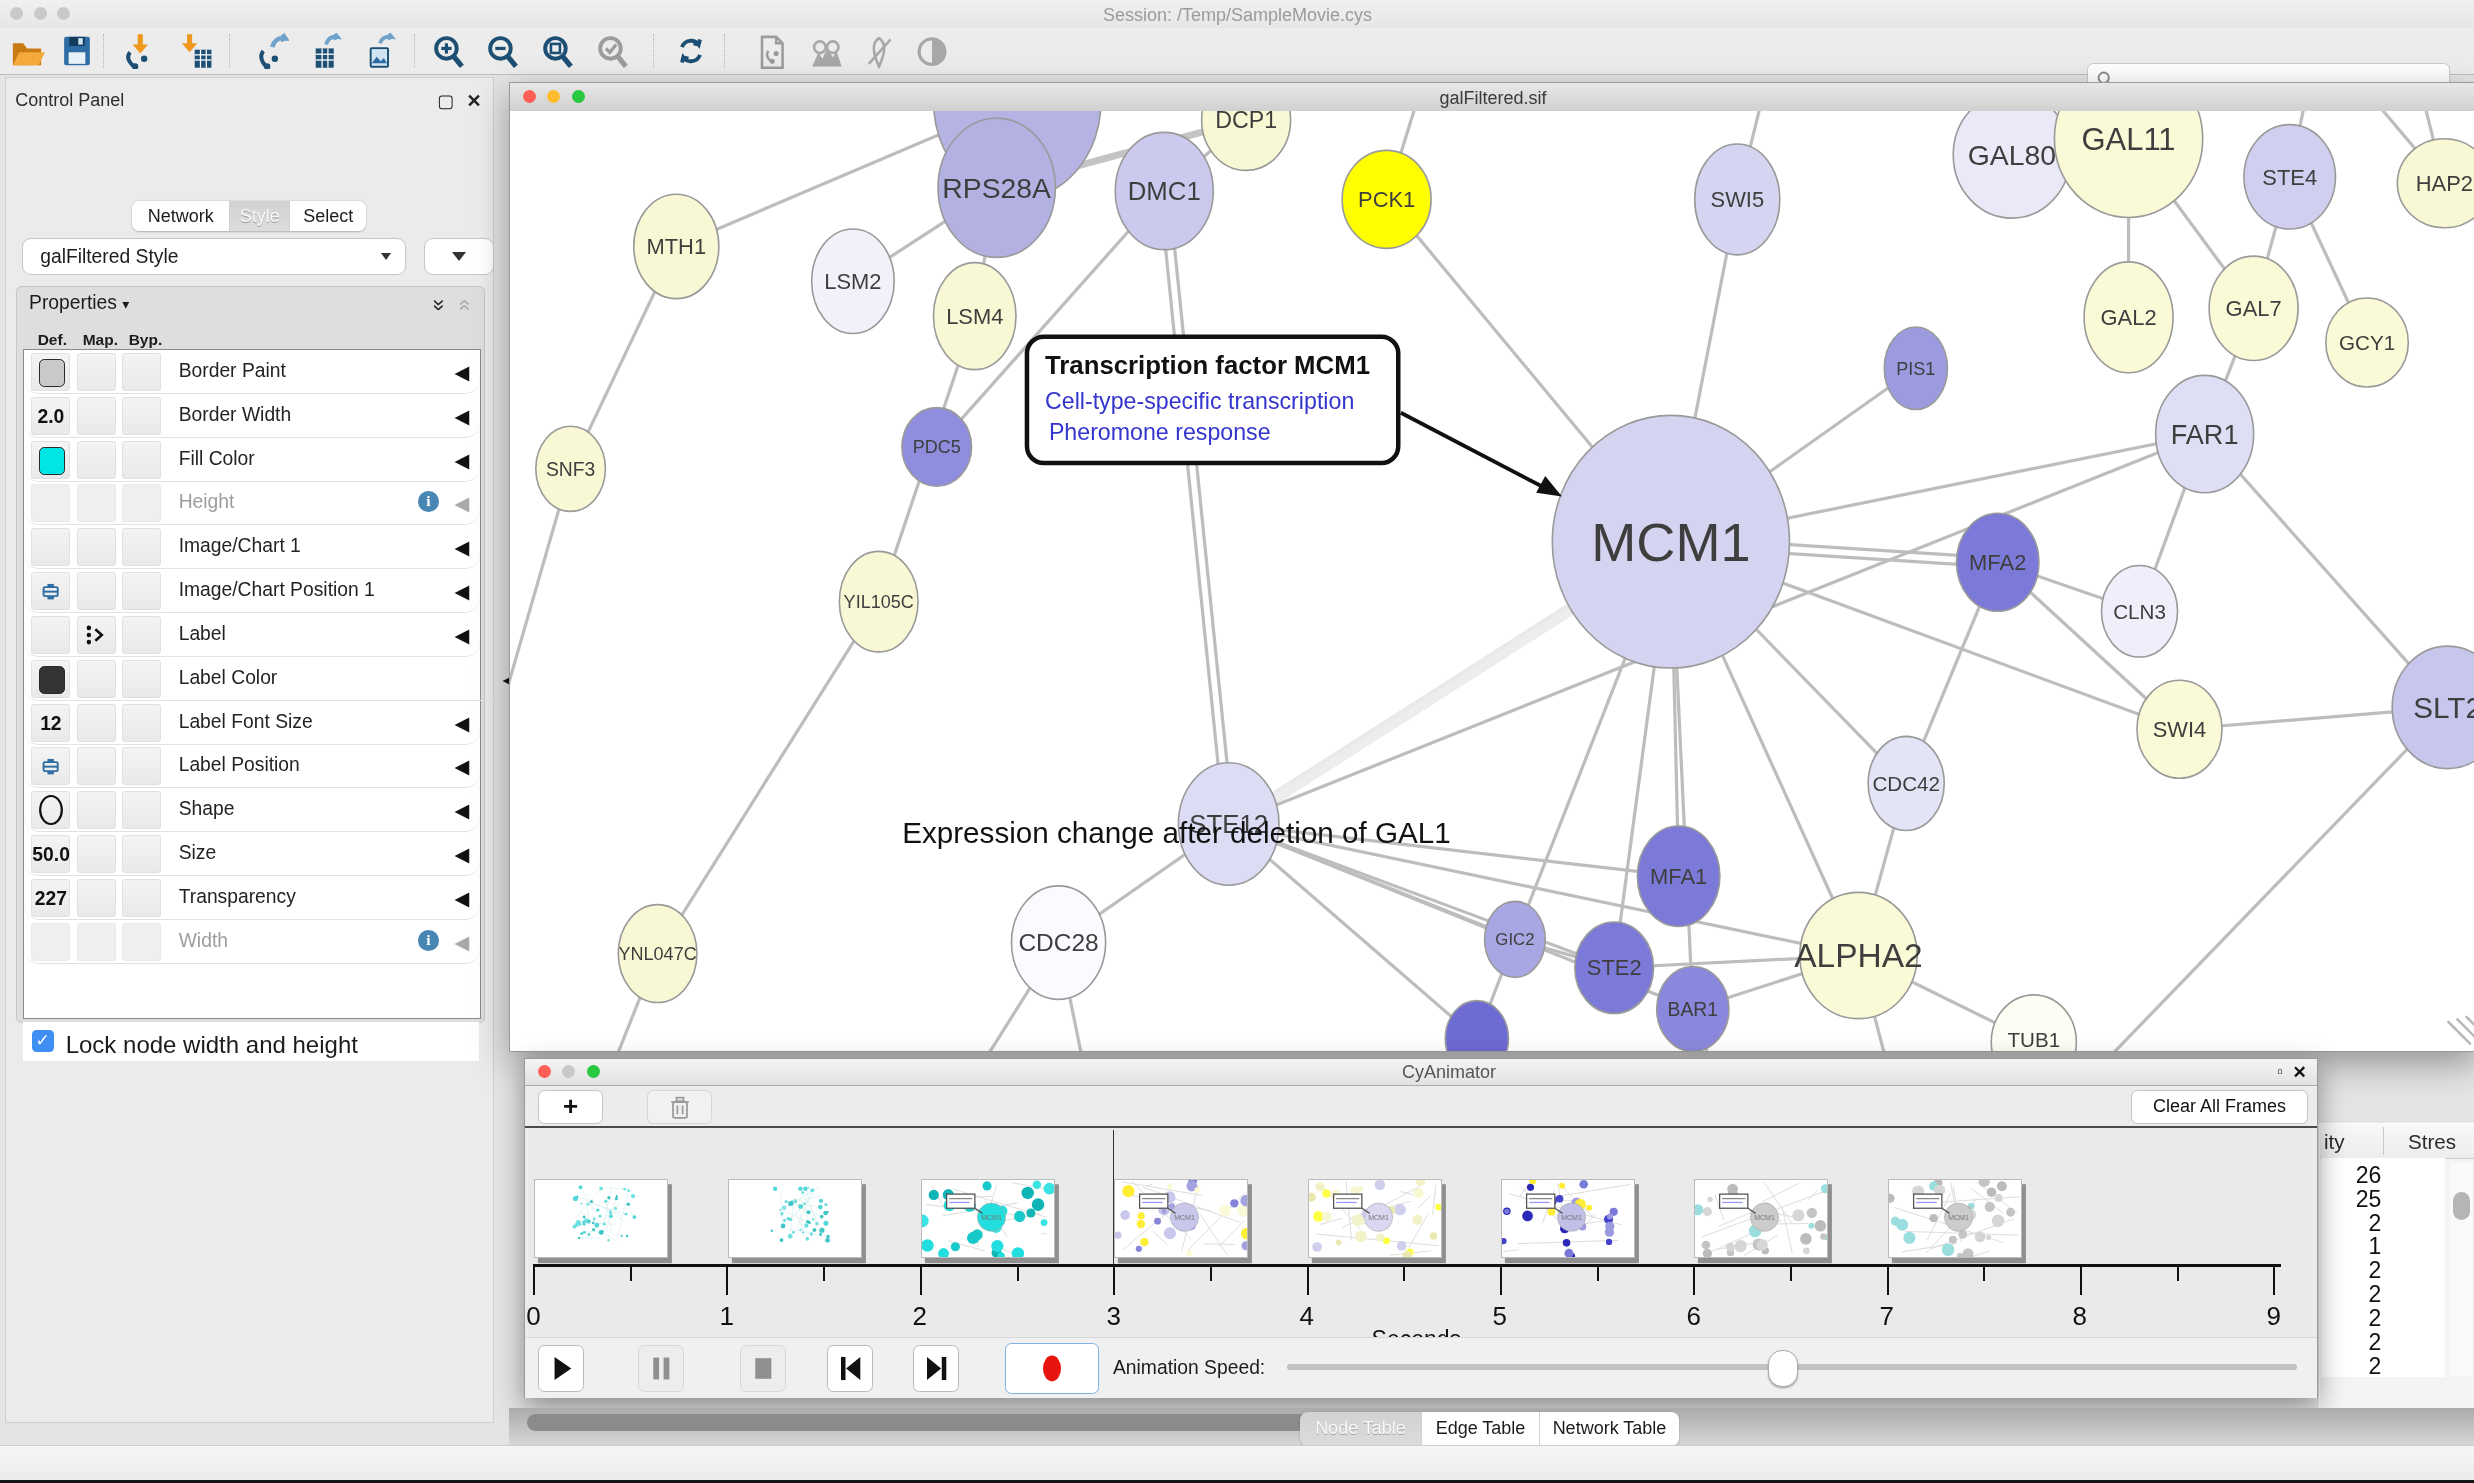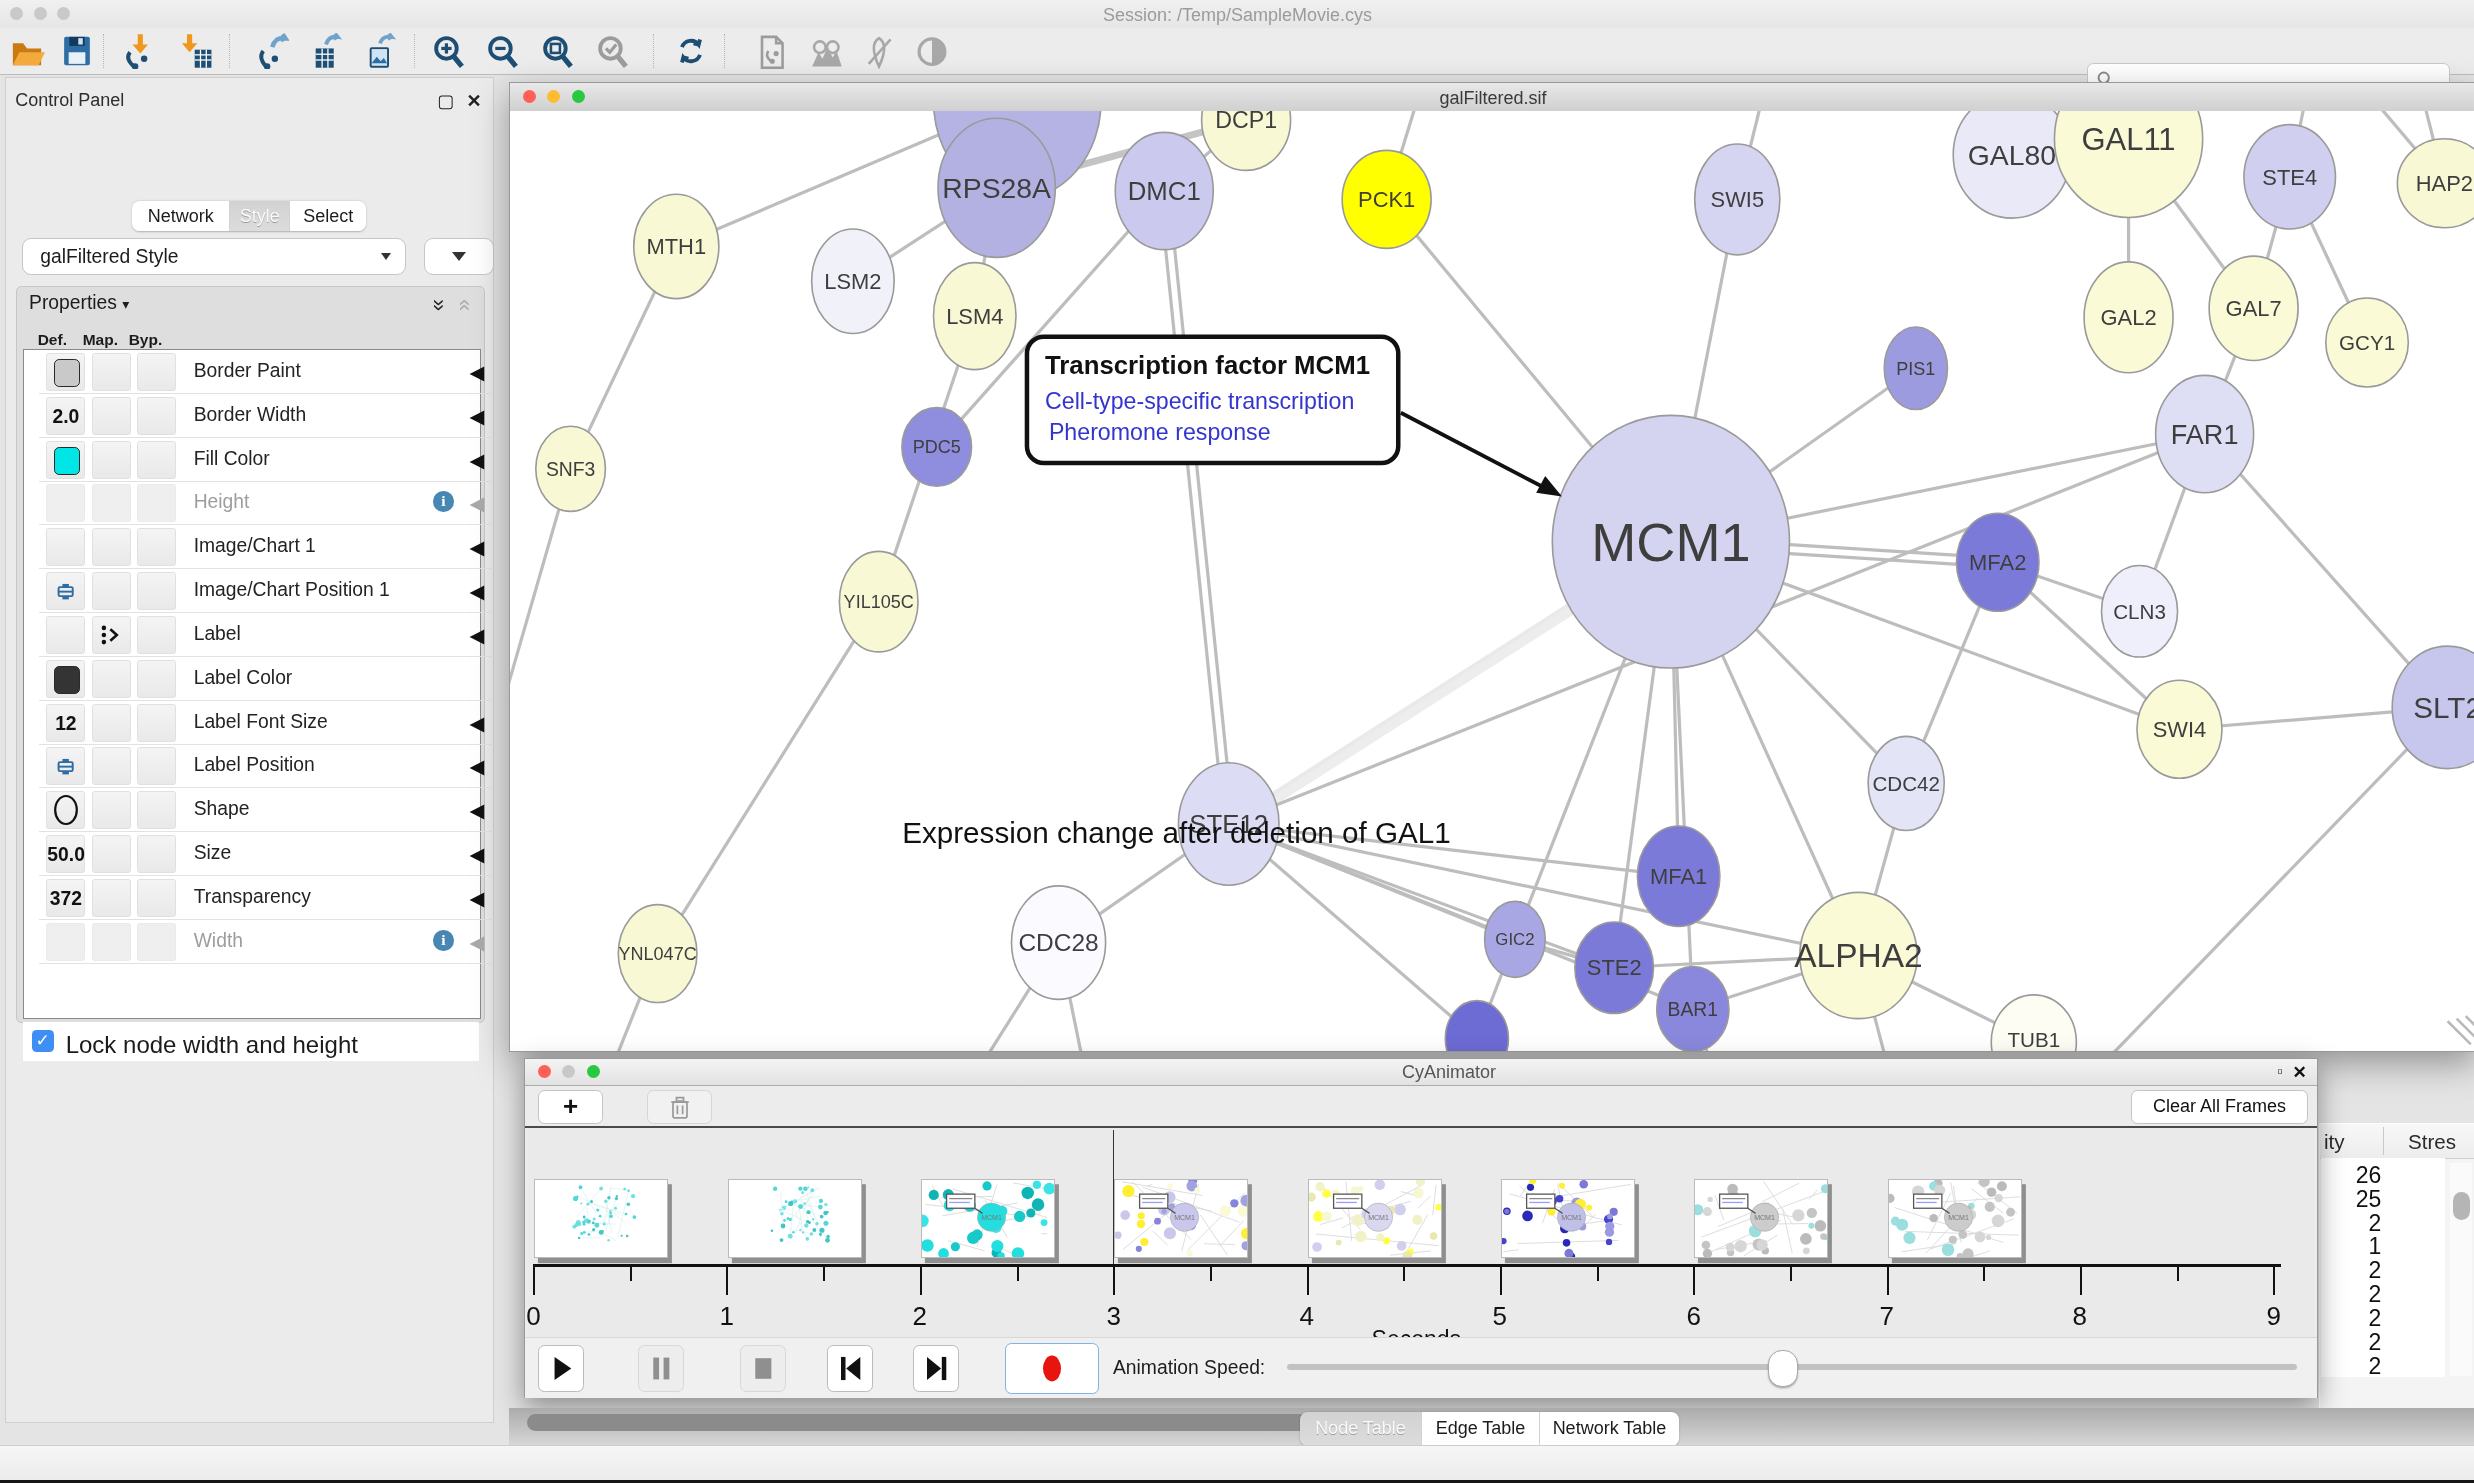--- a/index.html
+++ b/index.html
@@ -23,21 +23,21 @@
   .seg>div:last-child{border-right:none;}
   .seg>div.active{background:linear-gradient(#d2d2d2,#dcdcdc);color:#fafafa;text-shadow:0 0.6px 0.6px #9a9a9a;}
   #style-combo{left:16px;top:160px;width:382px;height:35px;background:#fff;border:0.6px solid #c6c6c6;border-radius:9px;}
   #style-combo span{position:absolute;left:17px;top:7px;font-size:19.3px;color:#1c1c1c;}
   .combo-arrow{position:absolute;width:0;height:0;border-left:7px solid transparent;border-right:7px solid transparent;border-top:9px solid #333;}
   #style-menu-btn{left:418px;top:160px;width:68px;height:35px;background:#fff;border:0.6px solid #c6c6c6;border-radius:9px;}
   #props-box{left:10.3px;top:208px;width:467px;height:735px;background:#dedede;border:0.6px solid #c6c6c6;border-radius:5.2px;}
   #props-header{left:11.6px;top:5.2px;font-size:19.3px;color:#1c1c1c;}
   #props-list{position:absolute;left:5.2px;top:62px;width:456px;height:668px;background:#fff;border:0.6px solid #8a8a8a;}
   .col-label{position:absolute;top:-19.3px;font-size:15.5px;font-weight:bold;color:#1c1c1c;}
-  .prop-row{position:absolute;left:15px;width:100%;height:43px;border-bottom:0.6px solid #e2e2e2;}
+  .prop-row{position:absolute;left:0;width:100%;height:43px;border-bottom:0.6px solid #e2e2e2;border-radius:15px;}
   .cellbox{position:absolute;top:3.2px;width:37px;height:36px;background:linear-gradient(#f4f4f4,#e9e9e9);border:0.6px solid #e0e0e0;border-radius:2.6px;}
   .prop-label{position:absolute;left:155px;top:9.7px;font-size:19.3px;color:#232323;}
   .prop-label.dis{color:#9d9d9d;}
   .prop-arrow{position:absolute;right:10.3px;top:11px;font-size:19.3px;color:#111;}
   .prop-arrow.gray{color:#a9a9a9;}
   .info-i{position:absolute;right:41px;top:10.3px;width:20.6px;height:20.6px;border-radius:50%;background:#4886b4;color:#fff;font-size:15.5px;font-weight:bold;text-align:center;line-height:20.6px;font-family:"Liberation Serif",serif;}
   .swatch{position:absolute;left:6.4px;top:5.2px;width:24.5px;height:26px;border:1.3px solid #2a2a2a;border-radius:5.2px;}
   .defnum{position:absolute;left:0;top:7.7px;width:37px;text-align:center;font-size:19.3px;font-weight:bold;color:#111;}
   #lockrow{position:absolute;left:5.2px;top:735px;width:456px;height:39px;background:#fff;}
   #lockrow .cb{position:absolute;left:9px;top:7.7px;width:22px;height:22px;background:#3f8ef3;border-radius:4.5px;color:#fff;font-size:17px;text-align:center;line-height:22px;}
@@ -336,21 +336,21 @@
               <div class="cellbox" style="left:7.7px;">
                 <div class="defnum">50.0</div>
               </div>
     <div class="cellbox" style="left:53px;"></div>
     <div class="cellbox" style="left:98px;"></div>
               <div class="prop-label ">Size</div>
               <div class="prop-arrow ">◀</div>
             </div>
             <div class="prop-row" style="top: 526px;">
               <div class="cellbox" style="left:7.7px;">
-                <div class="defnum">372</div>
+                <div class="defnum">227</div>
               </div>
     <div class="cellbox" style="left:53px;"></div>
     <div class="cellbox" style="left:98px;"></div>
               <div class="prop-label ">Transparency</div>
               <div class="prop-arrow ">◀</div>
             </div>
             <div class="prop-row" style="top: 570px;">
               <div class="cellbox" style="left:7.7px;background:#efefef;border-color:#eaeaea;"></div>
     <div class="cellbox" style="left:53px;background:#efefef;border-color:#eaeaea;"></div>
     <div class="cellbox" style="left:98px;background:#efefef;border-color:#eaeaea;"></div>

